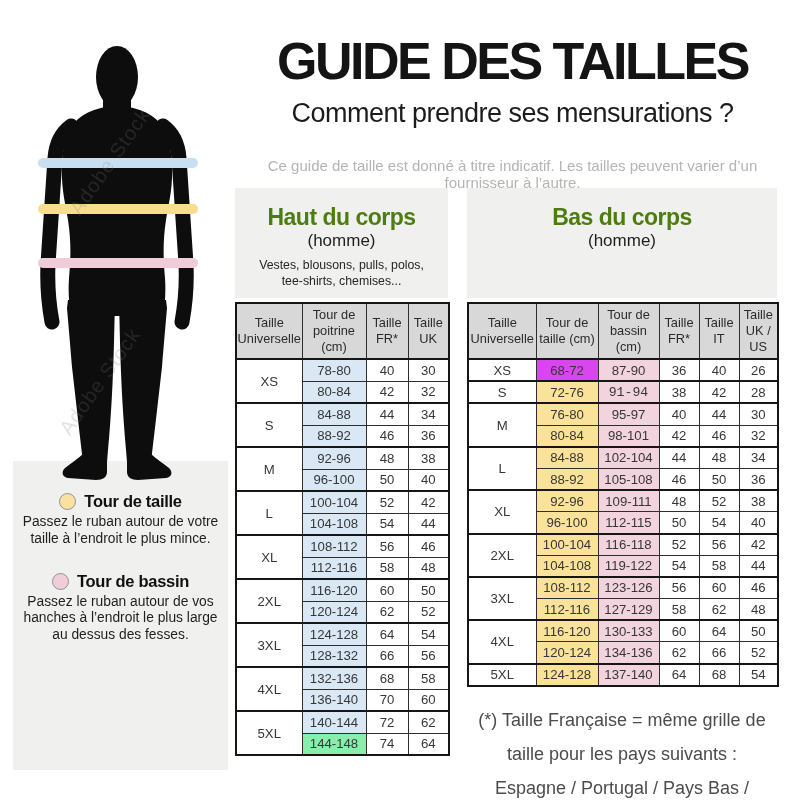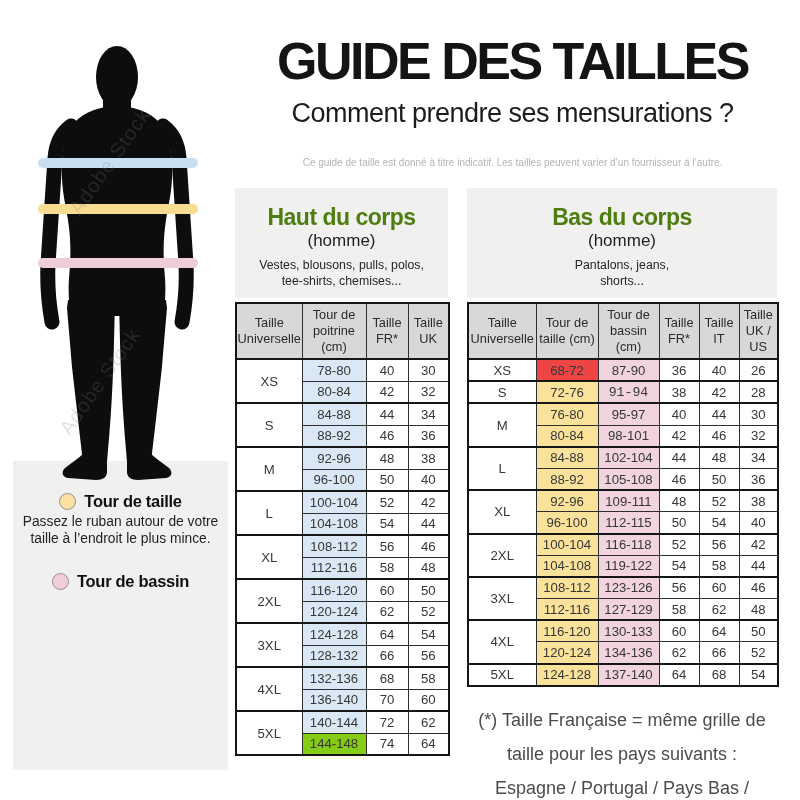--- a/index.html
+++ b/index.html
@@ -5,21 +5,21 @@
   html,body{margin:0;padding:0;}
   body{
     width:800px;height:800px;background:#ffffff;position:relative;overflow:hidden;
     font-family:"Liberation Sans", sans-serif;color:#1a1a1a;
   }
   
   .header{position:absolute;left:225px;top:34px;width:575px;text-align:center;}
   .main-title{font-size:52px;font-weight:700;letter-spacing:-2.5px;color:#141414;line-height:1.05;}
   .subtitle{font-size:27px;font-weight:400;color:#1c1c1c;margin-top:9px;letter-spacing:-0.5px;}
   .disclaimer{position:absolute;left:230px;top:157px;width:565px;text-align:center;
-    font-size:10px;color:#b4b4b4;}
+    font-size:15px;color:#b4b4b4;}
   
   .figure-svg{position:absolute;left:8px;top:42px;z-index:2;}
   .watermark{position:absolute;z-index:3;font-size:20px;color:#7c7c7c;opacity:0.22;
     transform:rotate(-55deg);letter-spacing:1px;white-space:nowrap;pointer-events:none;}
   .wm1{left:48px;top:150px;}
   .wm2{left:38px;top:370px;}
   
   .panel{position:absolute;top:188px;height:110px;background:#f0f0ef;text-align:center;}
   .panel-left{left:235px;width:213px;}
   .panel-right{left:467px;width:310px;}
@@ -89,21 +89,20 @@
 <div class="watermark wm2">Adobe Stock</div>
 
 <div class="panel panel-left">
   <div class="panel-title">Haut du corps</div>
   <div class="panel-sub">(homme)</div>
   <div class="panel-desc">Vestes, blousons, pulls, polos, tee-shirts, chemises...</div>
 </div>
 <div class="panel panel-right">
   <div class="panel-title">Bas du corps</div>
   <div class="panel-sub">(homme)</div>
-  <div class="panel-desc">Pantalons, jeans, shorts...</div>
 </div>
 
 <table id="upper-table" class="size-table">
   <colgroup>
       <col style="width:66px">
       <col style="width:64px">
       <col style="width:42px">
       <col style="width:41px">
     </colgroup>
   <thead>
@@ -203,21 +202,21 @@
         <td>70</td>
         <td>60</td>
       </tr>
       <tr class="group-start">
         <td rowspan="2">5XL</td>
         <td style="background-color: rgb(217, 232, 244);">140-144</td>
         <td>72</td>
         <td>62</td>
       </tr>
       <tr>
-        <td style="background-color: #84cc16;">144-148</td>
+        <td style="background-color: #86efac;">144-148</td>
         <td>74</td>
         <td>64</td>
       </tr>
     </tbody>
 </table>
 
 <table id="lower-table" class="size-table">
   <colgroup>
       <col style="width:68px">
       <col style="width:62px">
@@ -232,21 +231,21 @@
         <th>Tour de taille (cm)</th>
         <th>Tour de bassin (cm)</th>
         <th>Taille FR*</th>
         <th>Taille IT</th>
         <th>Taille UK / US</th>
       </tr>
     </thead>
   <tbody>
       <tr class="group-start">
         <td rowspan="1">XS</td>
-        <td style="background-color: #ef4444; text-align: center;">68-72</td>
+        <td style="background-color: #d946ef; text-align: center;">68-72</td>
         <td style="background-color: rgb(241, 212, 222);">87-90</td>
         <td>36</td>
         <td>40</td>
         <td>26</td>
       </tr>
       <tr class="group-start">
         <td rowspan="1">S</td>
         <td style="background-color: rgb(251, 226, 155);">72-76</td>
         <td style="background-color: rgb(241, 212, 222); font-family: Liberation Mono, monospace;">91-94</td>
         <td>38</td>
@@ -360,19 +359,20 @@
       <span class="dot" style="background-color: rgb(251, 225, 160);"></span>
       <span class="legend-title">Tour de taille</span>
     </div>
     <div class="legend-desc">Passez le ruban autour de votre taille à l’endroit le plus mince.</div>
   </div>
   <div class="legend-item">
     <div class="legend-head">
       <span class="dot" style="background-color: rgb(243, 204, 217);"></span>
       <span class="legend-title">Tour de bassin</span>
     </div>
+    <div class="legend-desc">Passez le ruban autour de vos hanches à l’endroit le plus large au dessus des fesses.</div>
   </div>
 </div>
 
 <div class="footnote">
   <div>(*) Taille Française = même grille de taille pour les pays suivants :</div>
   <div>Espagne / Portugal / Pays Bas / Allemagne</div>
 </div>
 
 </body></html>

